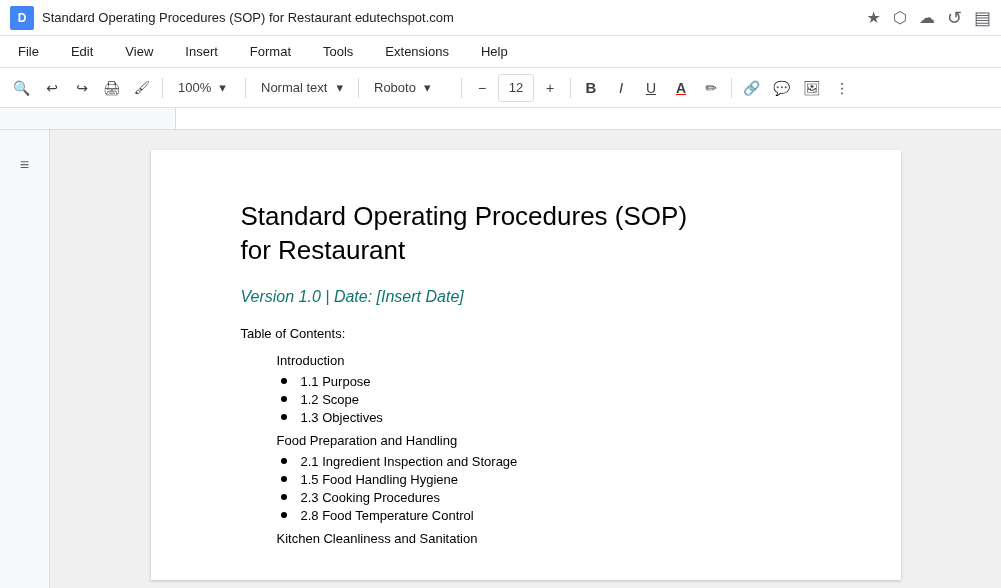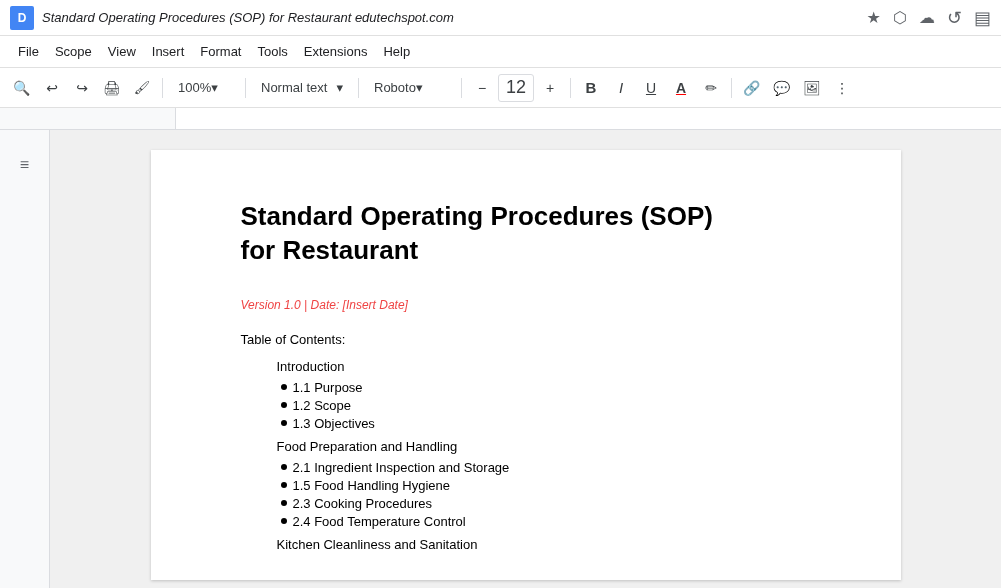--- a/index.html
+++ b/index.html
@@ -24,38 +24,37 @@
       align-items: center;
       justify-content: center;
       color: white;
       font-size: 12px;
       font-weight: bold;
     }
     .title-text {
       font-size: 13px;
       color: #202124;
       flex: 1;
-      font-style: italic;
     }
     .title-icons {
       display: flex;
       gap: 12px;
       align-items: center;
       color: #5f6368;
       font-size: 16px;
     }
 
     
     .menu-bar {
       background: #fff;
       height: 32px;
       display: flex;
       align-items: center;
       padding: 0 10px;
-      gap: 0;
+      gap: 16px;
       border-bottom: 1px solid #e0e0e0;
     }
     .menu-item {
       padding: 4px 8px;
       font-size: 13px;
       color: #202124;
       cursor: pointer;
       border-radius: 3px;
     }
 
@@ -91,40 +90,40 @@
     .toolbar-dropdown {
       display: flex;
       align-items: center;
       padding: 0 8px;
       height: 28px;
       border: 1px solid transparent;
       border-radius: 3px;
       cursor: pointer;
       font-size: 13px;
       color: #3c4043;
-      gap: 0;
+      gap: 8px;
       background: none;
     }
     .zoom-dropdown {
       width: 70px;
     }
     .style-dropdown {
       width: 100px;
       justify-content: space-between;
     }
     .font-dropdown {
       width: 90px;
     }
     .font-size-box {
       width: 36px;
       height: 28px;
       border: 1px solid #dadce0;
       border-radius: 3px;
       text-align: center;
-      font-size: 18px;
+      font-size: 13px;
       color: #3c4043;
     }
     .toolbar-btn-bold { font-weight: bold; font-size: 15px; }
     .toolbar-btn-italic { font-style: italic; font-size: 15px; }
 
     
     .ruler {
       height: 22px;
       background: #f8f9fa;
       border-bottom: 1px solid #dadce0;
@@ -177,28 +176,28 @@
     .doc-page {
       background: #fff;
       width: 750px;
       min-height: 430px;
       box-shadow: 0 1px 3px rgba(0,0,0,0.2);
       padding: 50px 90px;
     }
     .doc-title {
       font-family: Arial, sans-serif;
       font-size: 26px;
-      font-weight: bold;
+      font-weight: normal;
       color: #000;
-      margin-bottom: 30px;
+      margin-bottom: 20px;
       line-height: 1.3;
     }
     .doc-version {
-      font-size: 12px;
-      color: #ef4444;
+      font-size: 16px;
+      color: #0f766e;
       margin-bottom: 20px;
       font-style: italic;
     }
     .doc-toc-heading {
       font-size: 13px;
       color: #000;
       margin-bottom: 12px;
     }
     .toc-section {
       margin-left: 36px;
@@ -206,21 +205,21 @@
       font-size: 13px;
       color: #000;
     }
     .toc-item {
       margin-left: 40px;
       margin-bottom: 3px;
       font-size: 13px;
       color: #000;
       display: flex;
       align-items: flex-start;
-      gap: 6px;
+      gap: 14px;
     }
     .bullet {
       display: inline-block;
       width: 6px;
       height: 6px;
       background: #000;
       border-radius: 50%;
       margin-top: 4px;
       flex-shrink: 0;
     }
@@ -237,21 +236,21 @@
     <span>★</span>
     <span>⬡</span>
     <span>☁</span>
     <span style="font-size:18px;">↺</span>
     <span style="font-size:18px;">▤</span>
   </div>
 </div>
 
 <div class="menu-bar">
   <span class="menu-item">File</span>
-  <span class="menu-item">Scope</span>
+  <span class="menu-item">Edit</span>
   <span class="menu-item">View</span>
   <span class="menu-item">Insert</span>
   <span class="menu-item">Format</span>
   <span class="menu-item">Tools</span>
   <span class="menu-item">Extensions</span>
   <span class="menu-item">Help</span>
 </div>
 
 <div class="toolbar">
   <button class="toolbar-btn">🔍</button>
@@ -336,21 +335,21 @@
       <div class="toc-item">
         <span class="bullet"></span>
         <span>1.5 Food Handling Hygiene</span>
       </div>
       <div class="toc-item">
         <span class="bullet"></span>
         <span>2.3 Cooking Procedures</span>
       </div>
       <div class="toc-item">
         <span class="bullet"></span>
-        <span>2.4 Food Temperature Control</span>
+        <span>2.8 Food Temperature Control</span>
       </div>
 
       <div class="toc-section" style="margin-top:8px;">
         <span>Kitchen Cleanliness and Sanitation</span>
       </div>
     </div>
   </div>
 </div>
 
 </body></html>

